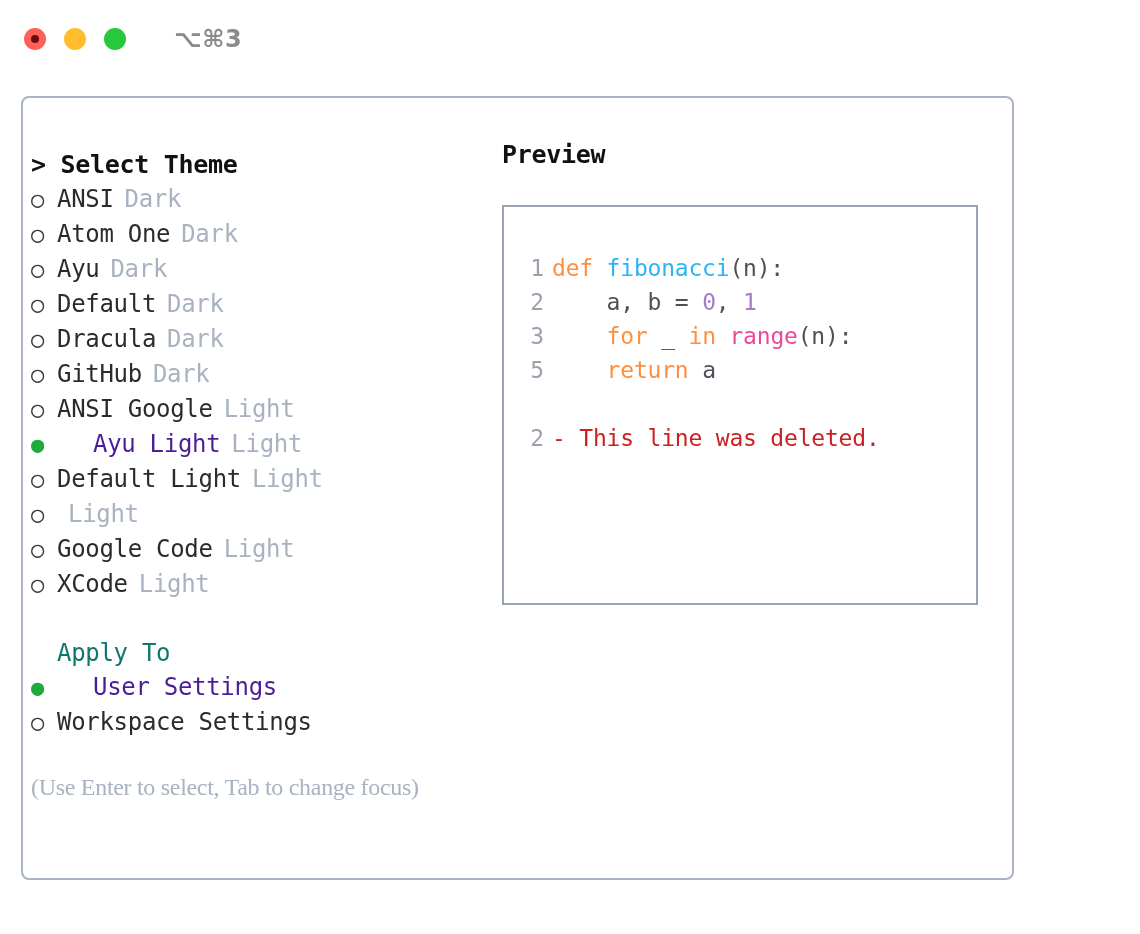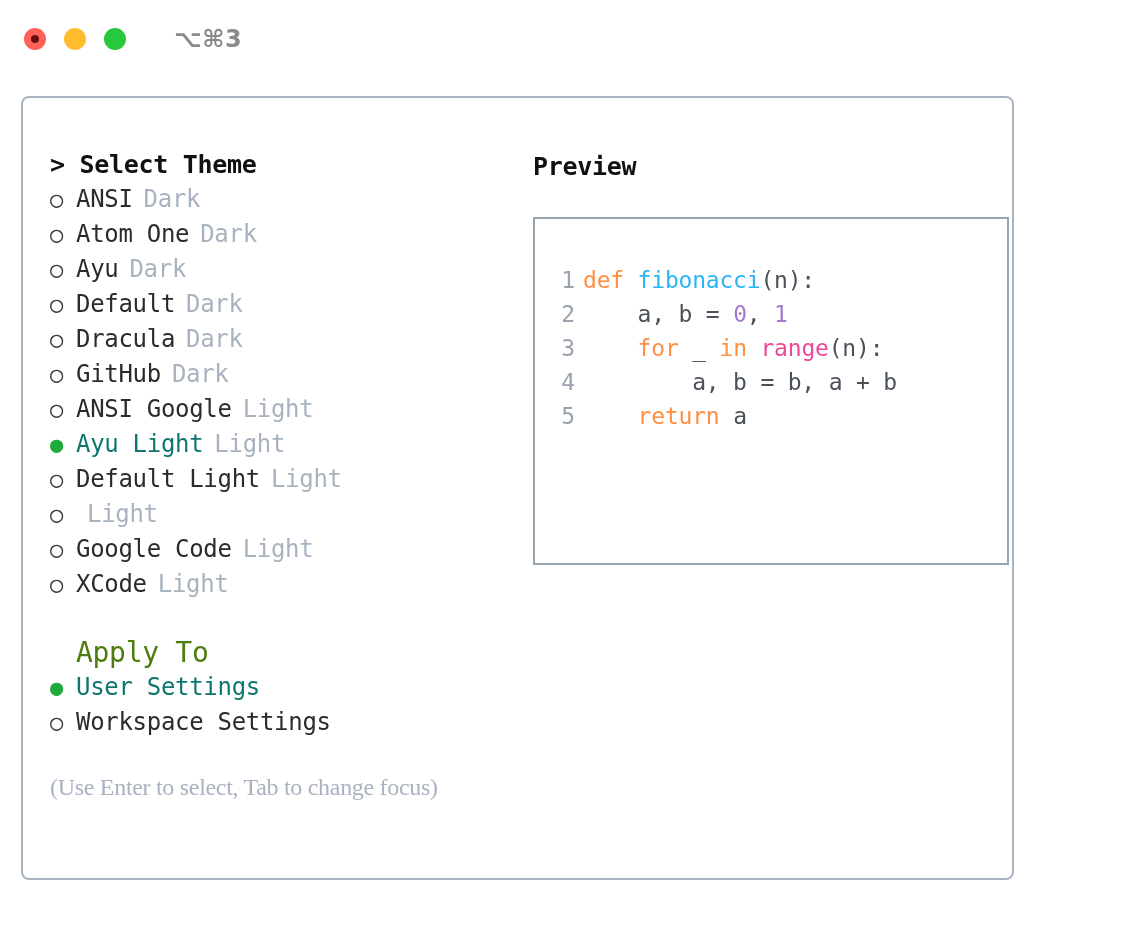--- a/index.html
+++ b/index.html
@@ -82,21 +82,21 @@
 
   .panel-inner {
     position: relative;
     width: 100%;
     height: 100%;
   }
 
   
   .left-col {
     position: absolute;
-    left: 27px;
+    left: 8px;
     top: 50px;
     width: 440px;
   }
 
   .section-head {
     font-size: 25px;
     font-weight: bold;
     color: #111111;
     line-height: 34px;
     white-space: pre;
@@ -113,29 +113,29 @@
   }
   .bullet {
     display: inline-block;
     width: 26px;
     flex: 0 0 26px;
     font-size: 22px;
     color: #3a3a3a;
   }
   .opt-row.selected .bullet { color: #1faa3c; }
   .opt-label { color: #2b2b2b; }
-  .opt-row.selected .opt-label { color: #0f766e; }
+  .opt-row.selected .opt-label { color: #4c1d95; margin-left: 36px; }
   .opt-badge {
     color: #a8b2c0;
     margin-left: 11px;
   }
 
   .apply-head {
-    font-size: 28px;
-    color: #4d7c0f;
+    font-size: 24px;
+    color: #0f766e;
     line-height: 34px;
     white-space: pre;
     padding-left: 26px;
     letter-spacing: -0.3px;
   }
 
   .spacer-md { height: 34px; }
   .spacer-sm { height: 30px; }
 
   .hint {
@@ -144,35 +144,34 @@
     line-height: 34px;
     width: 400px;
     letter-spacing: -0.3px;
     font-family: Liberation Serif, serif;
   }
 
   
   .right-col {
     position: absolute;
     left: 479px;
-    top: 52px;
+    top: 40px;
     width: 490px;
-    margin-left: 31px;
   }
   .preview-title {
     font-size: 25px;
     font-weight: bold;
     color: #111111;
     line-height: 34px;
     letter-spacing: -0.3px;
   }
   .preview-box {
     margin-top: 33px;
     width: 476px;
-    height: 348px;
+    height: 400px;
     border: 2px solid #9aa5b3;
     box-sizing: border-box;
     background: #ffffff;
     padding: 44px 0 0 18px;
   }
 
   .code-line {
     font-size: 23px;
     line-height: 34px;
     white-space: pre;
@@ -246,24 +245,24 @@
         <div class="hint">(Use Enter to select, Tab to change focus)</div>
       </div>
 
       <div class="right-col">
         <div class="preview-title">Preview</div>
         <div class="preview-box">
           <div id="code-block">
               <div class="code-line"><span class="ln">1</span><span class="tok-kw">def </span><span class="tok-fn">fibonacci</span><span class="tok-plain">(n):</span></div>
               <div class="code-line"><span class="ln">2</span><span class="tok-plain">    a, b = </span><span class="tok-num">0</span><span class="tok-plain">, </span><span class="tok-num">1</span></div>
               <div class="code-line"><span class="ln">3</span><span class="tok-plain">    </span><span class="tok-kw">for</span><span class="tok-plain"> _ </span><span class="tok-kw">in</span><span class="tok-plain"> </span><span class="tok-call">range</span><span class="tok-plain">(n):</span></div>
-              <div class="code-line"><span class="ln">4</span><span class="tok-plain">        a, b = b, a + b</span></div>
               <div class="code-line"><span class="ln">5</span><span class="tok-plain">    </span><span class="tok-kw">return</span><span class="tok-plain"> a</span></div>
             </div>
           <div class="code-gap"></div>
           <div id="diff-block">
+              <div class="code-line"><span class="ln">2</span><span class="tok-del">- </span><span class="tok-del">This line was deleted.</span></div>
             </div>
         </div>
       </div>
 
     </div>
   </div>
 </div>
 
 </body></html>

